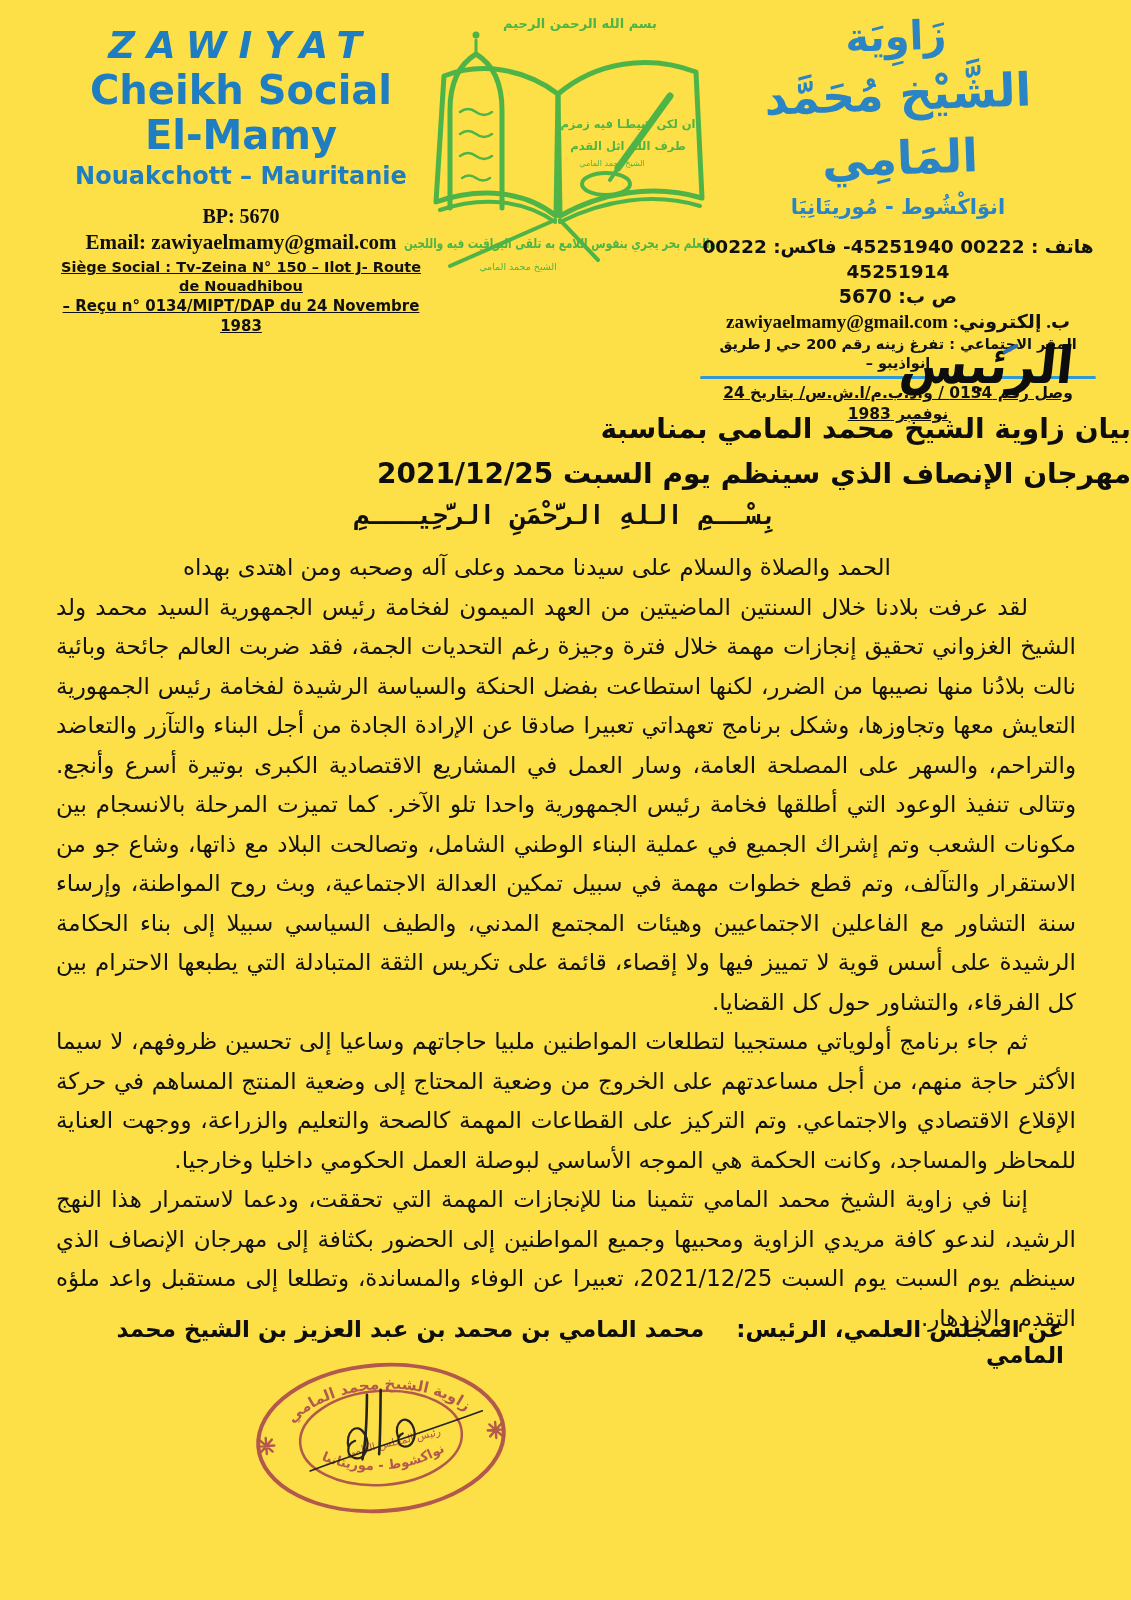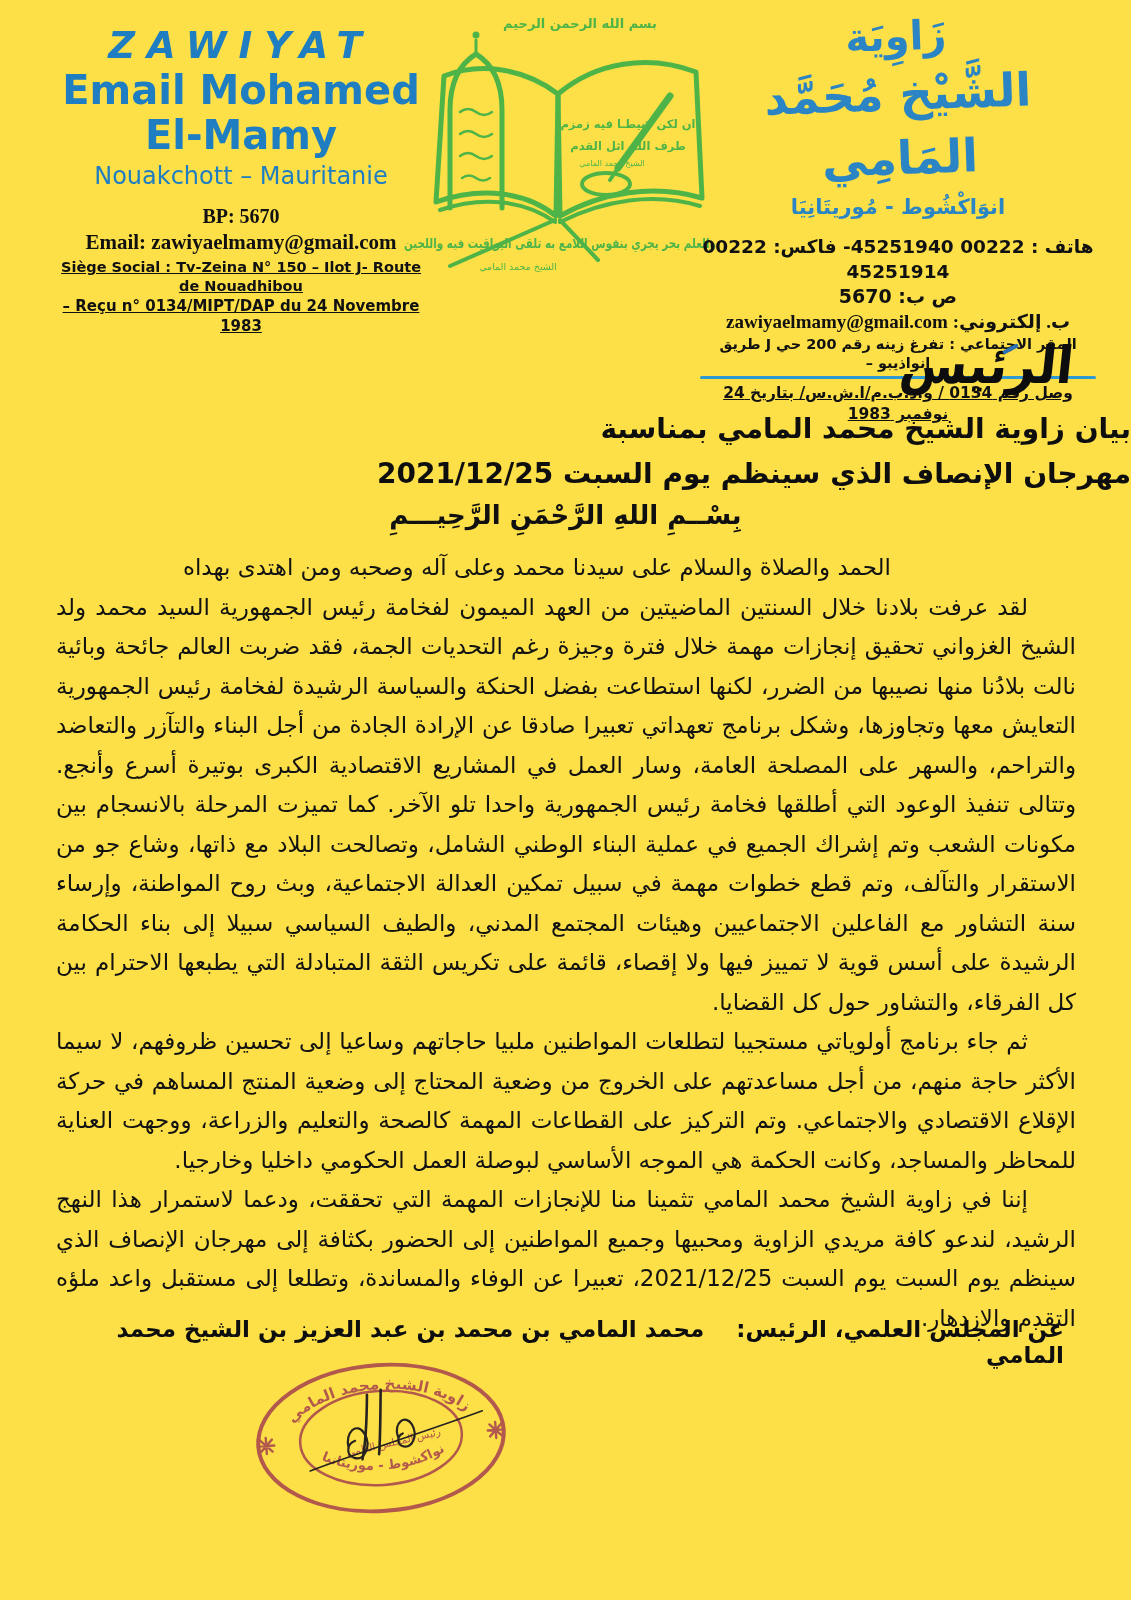--- a/index.html
+++ b/index.html
@@ -17,21 +17,21 @@
     position:absolute;left:58px;top:24px;width:366px;
     text-align:center;color:#1f7dc1;
   }
   .org-en-1{
     font-family:"DejaVu Sans",sans-serif;
     font-style:italic;font-weight:bold;
     font-size:37px;letter-spacing:12px;line-height:44px;
   }
   .org-en-2{font-weight:bold;font-size:40px;line-height:45px;letter-spacing:0;}
   .org-en-3{font-weight:bold;font-size:40px;line-height:45px;}
-  .loc-fr{font-weight:normal;font-size:24px;line-height:32px;margin-top:2px;}
+  .loc-fr{font-weight:bold;font-size:24px;line-height:32px;margin-top:2px;}
   .lh-contact{margin-top:12px;color:#111;font-family:"Liberation Serif",serif;}
   .tel-line{font-weight:bold;font-size:20px;line-height:25px;}
   .bp-line{font-weight:bold;font-size:20px;line-height:25px;}
   .email-line{font-weight:bold;font-size:21px;line-height:26px;}
   .siege-line{font-family:"DejaVu Sans",sans-serif;font-weight:bold;font-size:14.5px;line-height:19px;text-decoration:underline;margin-top:3px;}
   .recu-line{font-family:"DejaVu Sans",sans-serif;font-weight:bold;font-size:15px;line-height:20px;text-decoration:underline;}
 
   .lh-center{position:absolute;left:398px;top:8px;width:324px;height:286px;}
 
   .lh-right{position:absolute;left:700px;top:10px;width:396px;text-align:center;}
@@ -66,21 +66,21 @@
   }
 
   
   .title{
     position:absolute;top:406px;left:0;width:100%;
     font-weight:800;font-size:28px;line-height:45px;
     color:#0e0e0e;
   }
   .basmala{
     position:absolute;top:500px;left:0;width:100%;
-    text-align:center;font-size:26px;font-weight:bold;color:#101010;
+    text-align:center;font-size:26px;font-weight:bold;color:#101010;font-family:Liberation Mono, monospace;
   }
 
   
   .body-text{
     position:absolute;top:548px;left:56px;width:1020px;
     font-size:23px;line-height:39.5px;
     text-align:justify;color:#121212;
   }
   .body-text p{margin:0;}
   .p-open{text-indent:185px;text-align:right;}
@@ -96,21 +96,21 @@
   
   .stamp{position:absolute;left:250px;top:1352px;width:262px;height:172px;}
 </style>
 </head>
 <body>
 
 <div class="page">
 
   <div class="lh-left">
     <div class="org-en-1">ZAWIYAT</div>
-    <div class="org-en-2">Email Mohamed</div>
+    <div class="org-en-2">Cheikh Social</div>
     <div class="org-en-3">El-Mamy</div>
     <div class="loc-fr">Nouakchott – Mauritanie</div>
     <div class="lh-contact">
       <div class="bp-line">BP:  5670</div>
       <div class="email-line">Email: zawiyaelmamy@gmail.com</div>
       <div class="siege-line">Siège Social : Tv-Zeina N° 150 – Ilot J- Route de Nouadhibou</div>
       <div class="recu-line">– Reçu n° 0134/MIPT/DAP du 24 Novembre 1983</div>
     </div>
   </div>
 

